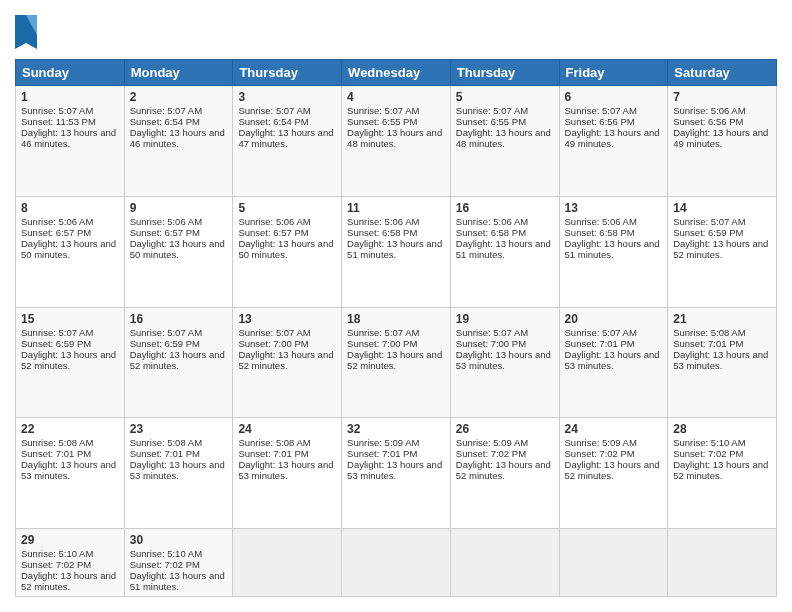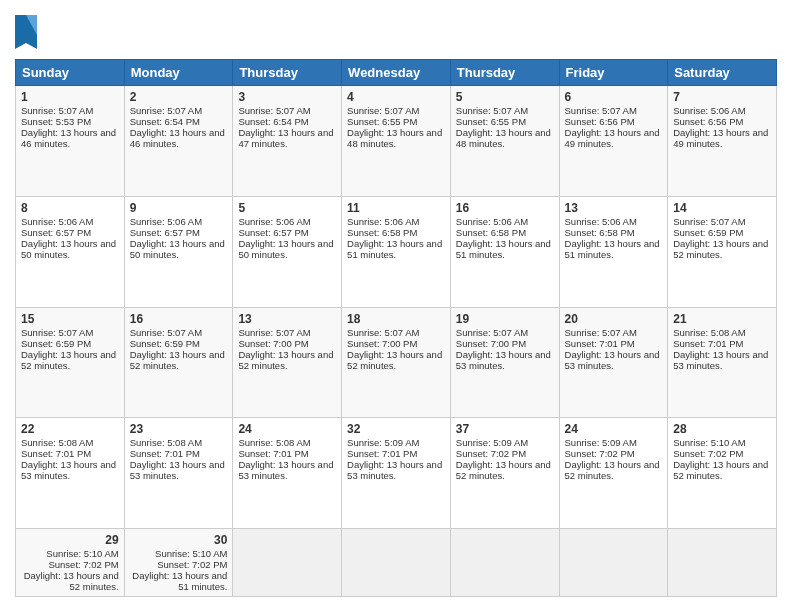--- a/index.html
+++ b/index.html
@@ -82,21 +82,20 @@
       font-size: 12px;
       font-weight: bold;
       display: block;
       margin-bottom: 1px;
     }
     .empty-cell {
       background: #f0f0f0 !important;
     }
     .last-row td {
       height: 65px;
-      text-align: right;
     }
   </style>
 </head>
 <body>
 
 <div class="page">
   <div class="header">
     <div class="logo">
       <svg width="22" height="34" viewBox="0 0 22 34">
         <polygon points="0,0 22,0 22,34 11,28 0,34" fill="#1a6ca8"></polygon>
@@ -123,21 +122,21 @@
         <th>Thursday</th>
         <th>Friday</th>
         <th>Saturday</th>
       </tr>
     </thead>
     <tbody id="calendar-body">
     <tr>
           <td>
         <span class="day-num">1</span>
         <span>Sunrise: 5:07 AM</span><br>
-        <span>Sunset: 5:53 PM</span><br>
+        <span>Sunset: 11:53 PM</span><br>
         <span>Daylight: 13 hours and 46 minutes.</span>
       </td>
           <td>
         <span class="day-num">2</span>
         <span>Sunrise: 5:07 AM</span><br>
         <span>Sunset: 6:54 PM</span><br>
         <span>Daylight: 13 hours and 46 minutes.</span>
       </td>
           <td>
         <span class="day-num">3</span>
@@ -277,21 +276,21 @@
         <span>Sunset: 7:01 PM</span><br>
         <span>Daylight: 13 hours and 53 minutes.</span>
       </td>
           <td>
         <span class="day-num">32</span>
         <span>Sunrise: 5:09 AM</span><br>
         <span>Sunset: 7:01 PM</span><br>
         <span>Daylight: 13 hours and 53 minutes.</span>
       </td>
           <td>
-        <span class="day-num">37</span>
+        <span class="day-num">26</span>
         <span>Sunrise: 5:09 AM</span><br>
         <span>Sunset: 7:02 PM</span><br>
         <span>Daylight: 13 hours and 52 minutes.</span>
       </td>
           <td>
         <span class="day-num">24</span>
         <span>Sunrise: 5:09 AM</span><br>
         <span>Sunset: 7:02 PM</span><br>
         <span>Daylight: 13 hours and 52 minutes.</span>
       </td>

